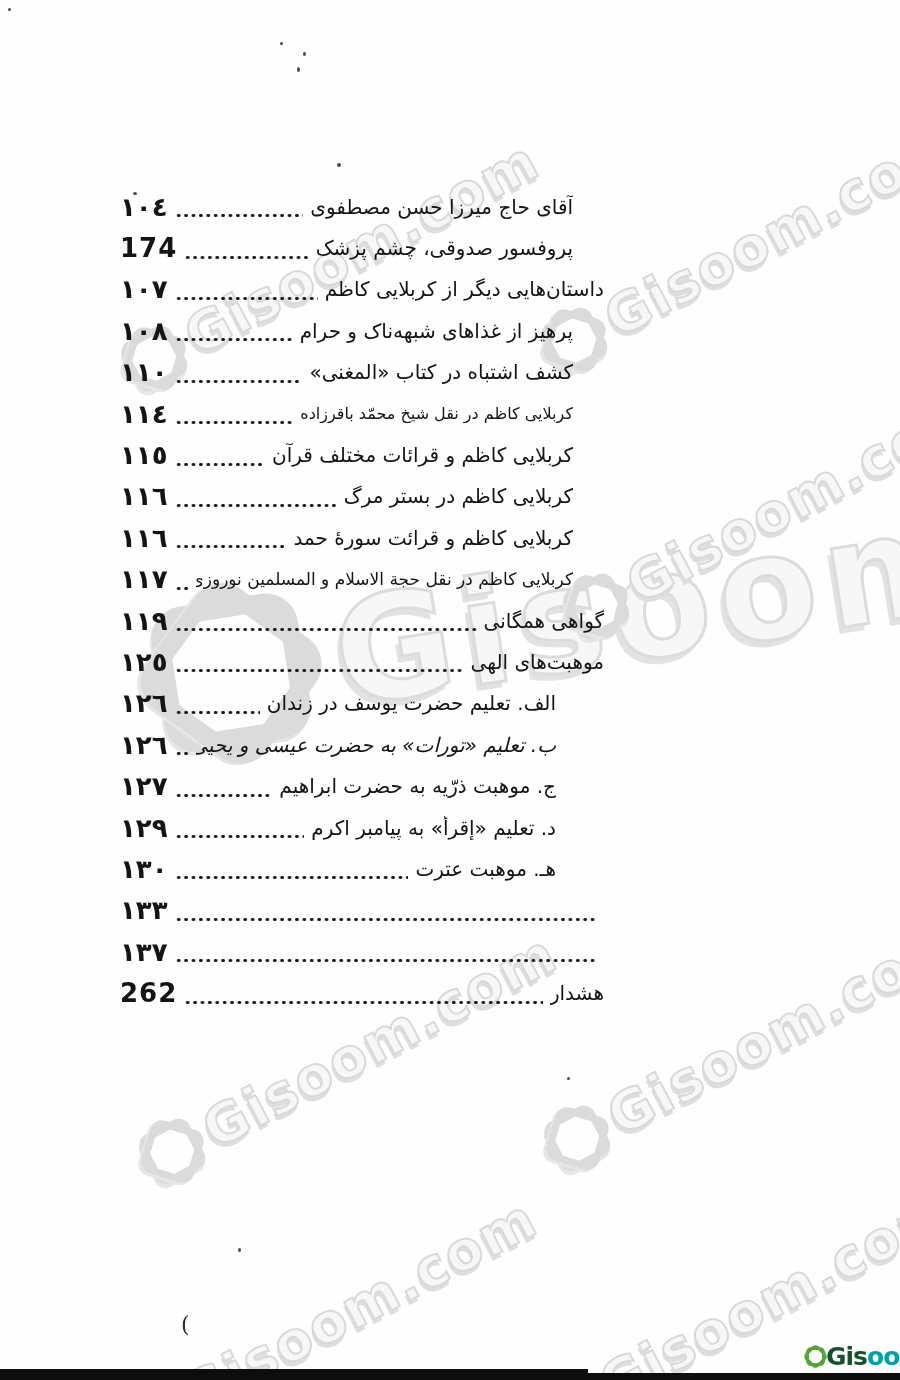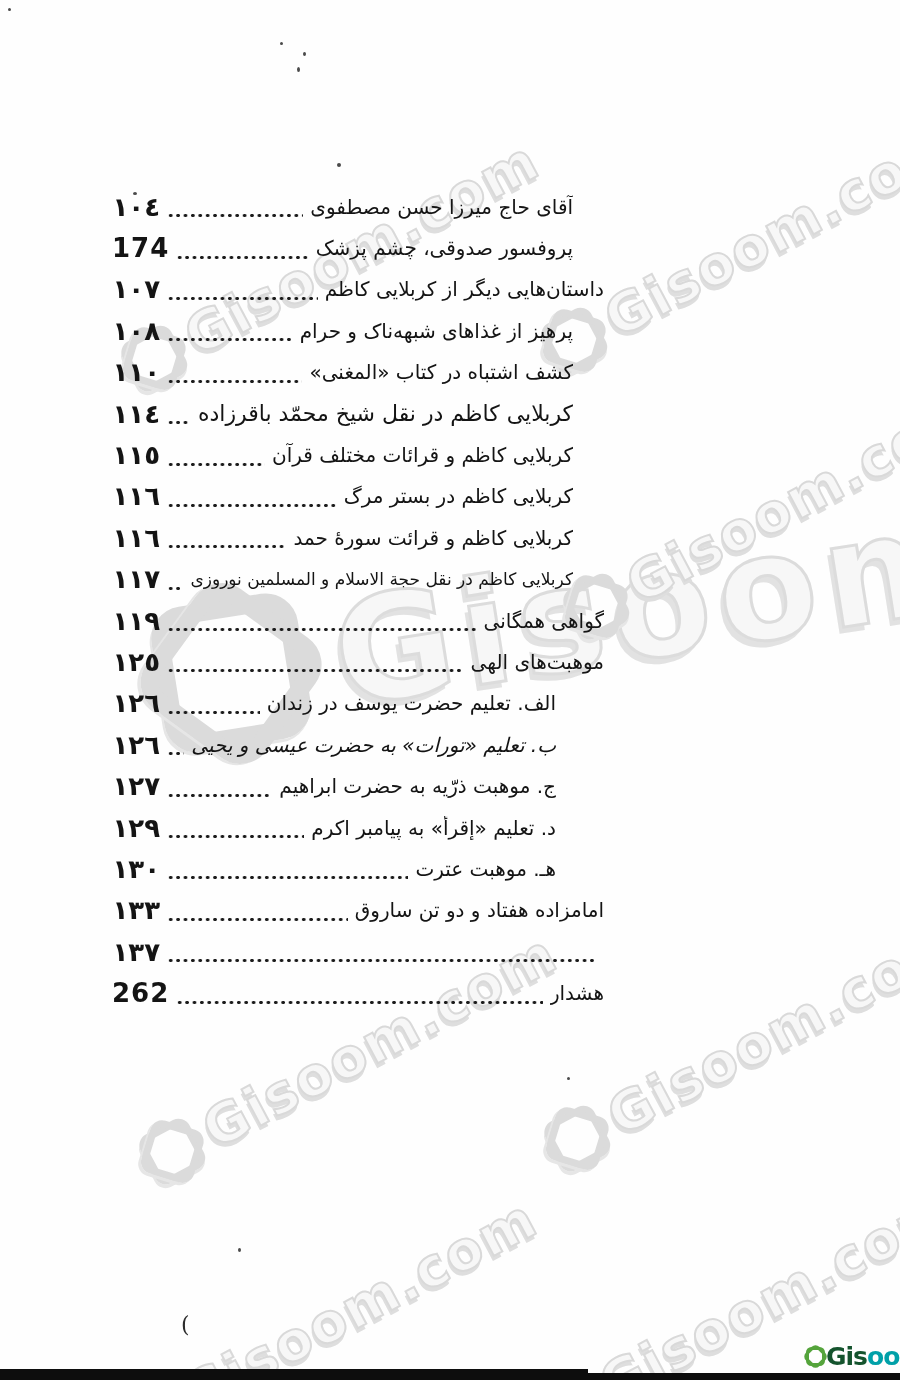--- a/index.html
+++ b/index.html
@@ -36,21 +36,21 @@
     font-size:20px;white-space:nowrap;min-width:0;flex:0 1 auto;overflow:hidden;
     color:#141414;
   }
   .row .leader{
     flex:1 0 14px;height:5px;margin:0 7px;transform:translateY(9px);
     background-image:radial-gradient(circle,#1b1b1b 1.55px,transparent 1.9px);
     background-size:7.4px 5px;background-position:0 50%;background-repeat:repeat-x;
   }
   .row .pagenum{
     direction:ltr;font-size:26px;font-weight:bold;color:#141414;
-    flex:none;min-width:48px;text-align:right;letter-spacing:1px;
+    flex:none;min-width:48px;text-align:left;letter-spacing:1px;margin-left:8px;
   }
   .level-1{padding-right:31px;}
   .level-2{padding-right:48px;}
 
   
   .speck{position:absolute;z-index:4;background:#4a4a4a;border-radius:50%;}
   .stray{position:absolute;z-index:4;color:#2c2c2c;font-size:22px;font-family:"DejaVu Serif",serif;}
   .edge-bar{position:absolute;z-index:5;background:#0d0d0d;}
   .bar-a{left:0;bottom:0;width:588px;height:11px;}
   .bar-b{left:560px;right:0;bottom:0;height:7px;}
@@ -130,21 +130,21 @@
       <span class="pagenum">١٠٨</span>
     </div>
 
     <div class="row level-1">
       <span class="title">کشف اشتباه در کتاب «المغنی»</span>
       <span class="leader"></span>
       <span class="pagenum">١١٠</span>
     </div>
 
     <div class="row level-1">
-      <span class="title" style="font-size: 22px;">کربلایی کاظم در نقل شیخ محمّد باقرزاده</span>
+      <span class="title" style="font-size: 16px;">کربلایی کاظم در نقل شیخ محمّد باقرزاده</span>
       <span class="leader"></span>
       <span class="pagenum">١١٤</span>
     </div>
 
     <div class="row level-1">
       <span class="title">کربلایی کاظم و قرائات مختلف قرآن</span>
       <span class="leader"></span>
       <span class="pagenum">١١٥</span>
     </div>
 
@@ -202,21 +202,20 @@
       <span class="pagenum">١٢٩</span>
     </div>
 
     <div class="row level-2">
       <span class="title">هـ. موهبت عترت</span>
       <span class="leader"></span>
       <span class="pagenum">١٣٠</span>
     </div>
 
     <div class="row level-0">
-      <span class="title">امامزاده هفتاد و دو تن ساروق</span>
       <span class="leader"></span>
       <span class="pagenum">١٣٣</span>
     </div>
 
     <div class="row level-0">
       <span class="leader"></span>
       <span class="pagenum">١٣٧</span>
     </div>
 
     <div class="row level-0">

